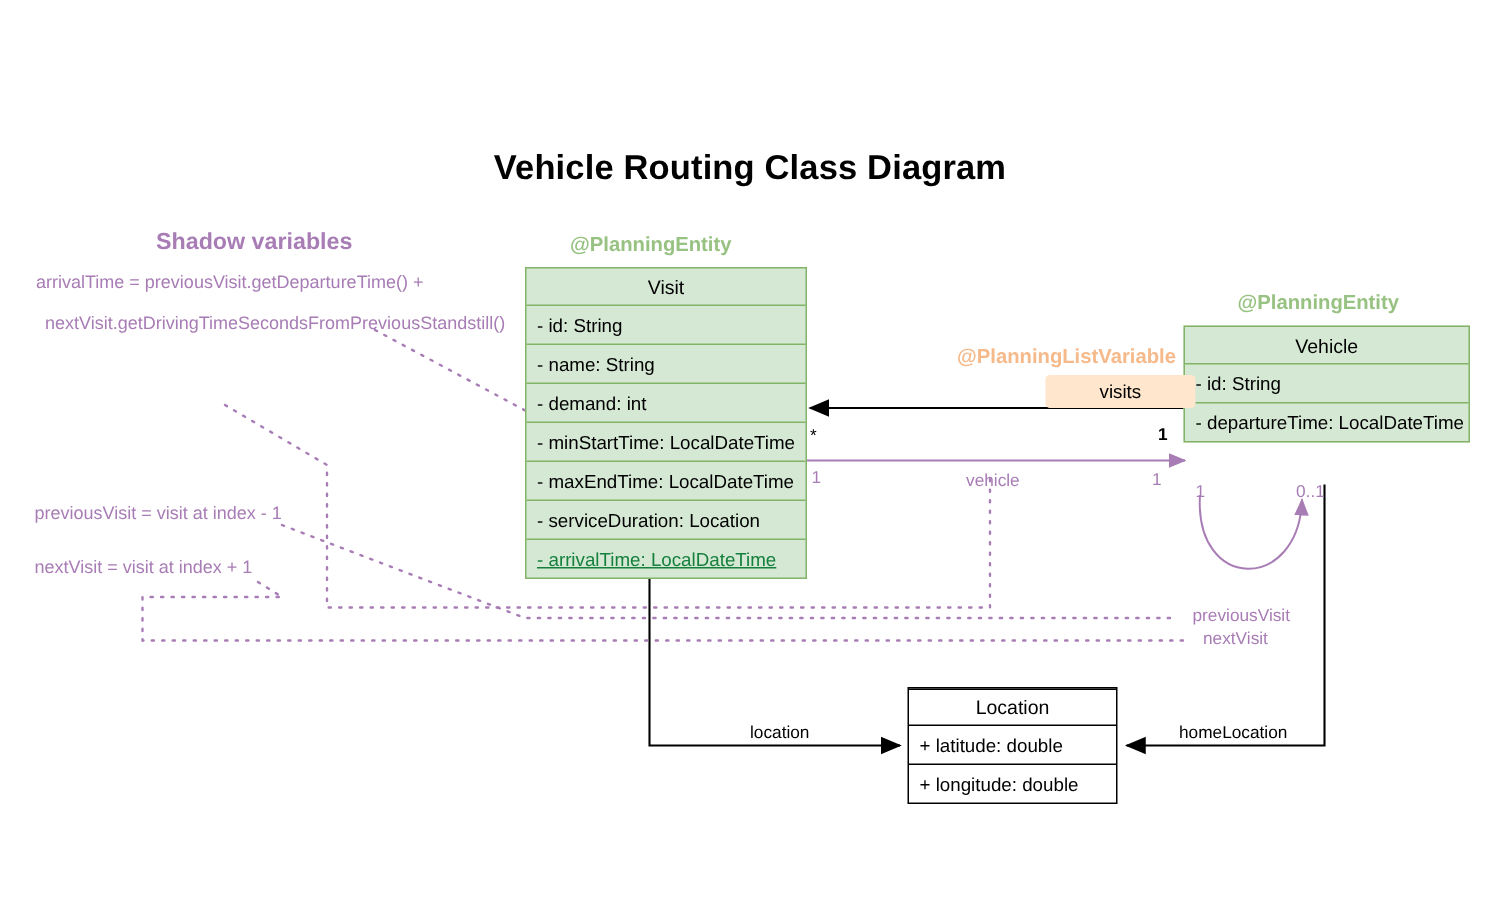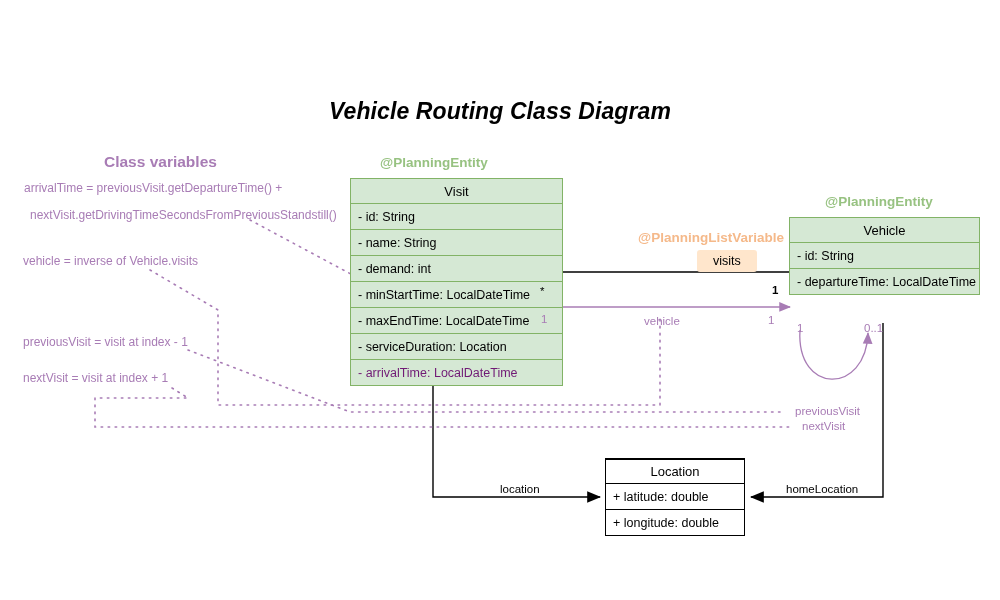--- a/index.html
+++ b/index.html
@@ -25,21 +25,20 @@
   .diagram-title {
     position: absolute;
     left: 0;
     top: 98px;
     width: 1000px;
     text-align: center;
     font-size: 23px;
     font-weight: bold;
     color: #000000;
     letter-spacing: 0.1px;
-    font-style: italic;
   }
   
   .uml-class {
     position: absolute;
     box-sizing: border-box;
     border: 1px solid #82b366;
     background: #d5e8d4;
   }
   .uml-class.plain {
     border: 1px solid #000000;
@@ -60,21 +59,22 @@
     border-top: 1px solid #000000;
   }
   .uml-row.header {
     border-top: none;
     justify-content: center;
     padding-left: 0;
     font-size: 13px;
     height: 24px;
   }
   .uml-row.shadow-attr {
-    color: #701a75;
+    color: #15803d;
+    text-decoration: underline;
   }
   .uml-row.tall {
     height: 26px;
   }
   
   .stereotype {
     position: absolute;
     font-size: 13.5px;
     font-weight: bold;
     white-space: nowrap;
@@ -89,21 +89,21 @@
     white-space: nowrap;
   }
   .edge-label.purple { color: #a87cb5; }
   .edge-label.bold { font-weight: bold; }
   .visits-chip {
     position: absolute;
     background: #ffe6cc;
     border-radius: 3px;
     font-size: 12.5px;
     color: #000000;
-    padding: 4px 16px;
+    padding: 4px 36px;
     white-space: nowrap;
   }
   
   .shadow-heading {
     position: absolute;
     font-size: 15.5px;
     font-weight: bold;
     color: #a87cb5;
     white-space: nowrap;
   }
@@ -158,31 +158,30 @@
     <g stroke="#a87cb5" stroke-width="1.6" fill="none" stroke-dasharray="1.5 5.5" stroke-linecap="round">
       <path d="M 188 350 L 350 412 L 780 412"></path>
     </g>
     <g stroke="#a87cb5" stroke-width="1.6" fill="none" stroke-dasharray="1.5 5.5" stroke-linecap="round">
       <path d="M 172 388 L 188 398 L 95 398 L 95 427 L 790 427"></path>
     </g>
   </svg>
 
   <div class="diagram-title">Vehicle Routing Class Diagram</div>
 
-  <div class="shadow-heading" style="left:104px; top:153px;">Class variables</div>
+  <div class="shadow-heading" style="left:104px; top:153px;">Shadow variables</div>
 
   <div class="shadow-note" style="left:24px; top:181px;text-align:right;">arrivalTime = previousVisit.getDepartureTime() +</div>
   <div class="shadow-note" style="left:30px; top:208px;">nextVisit.getDrivingTimeSecondsFromPreviousStandstill()</div>
-  <div class="shadow-note" style="left:23px; top:254px;">vehicle = inverse of Vehicle.visits</div>
   <div class="shadow-note" style="left:23px; top:335px;">previousVisit = visit at index - 1</div>
   <div class="shadow-note" style="left:23px; top:371px;">nextVisit = visit at index + 1</div>
 
   <div class="stereotype entity" style="left:380px; top:155px;">@PlanningEntity</div>
 
-  <div class="uml-class" style="left:350px; top:178px; width:213px;">
+  <div class="uml-class" style="left:350px; top:178px; width:188px;">
     <div class="uml-row header">Visit</div>
     <div class="uml-row">- id: String</div>
     <div class="uml-row">- name: String</div>
     <div class="uml-row">- demand: int</div>
     <div class="uml-row">- minStartTime: LocalDateTime</div>
     <div class="uml-row">- maxEndTime: LocalDateTime</div>
     <div class="uml-row">- serviceDuration: Location</div>
     <div class="uml-row shadow-attr">- arrivalTime: LocalDateTime</div>
   </div>
 

